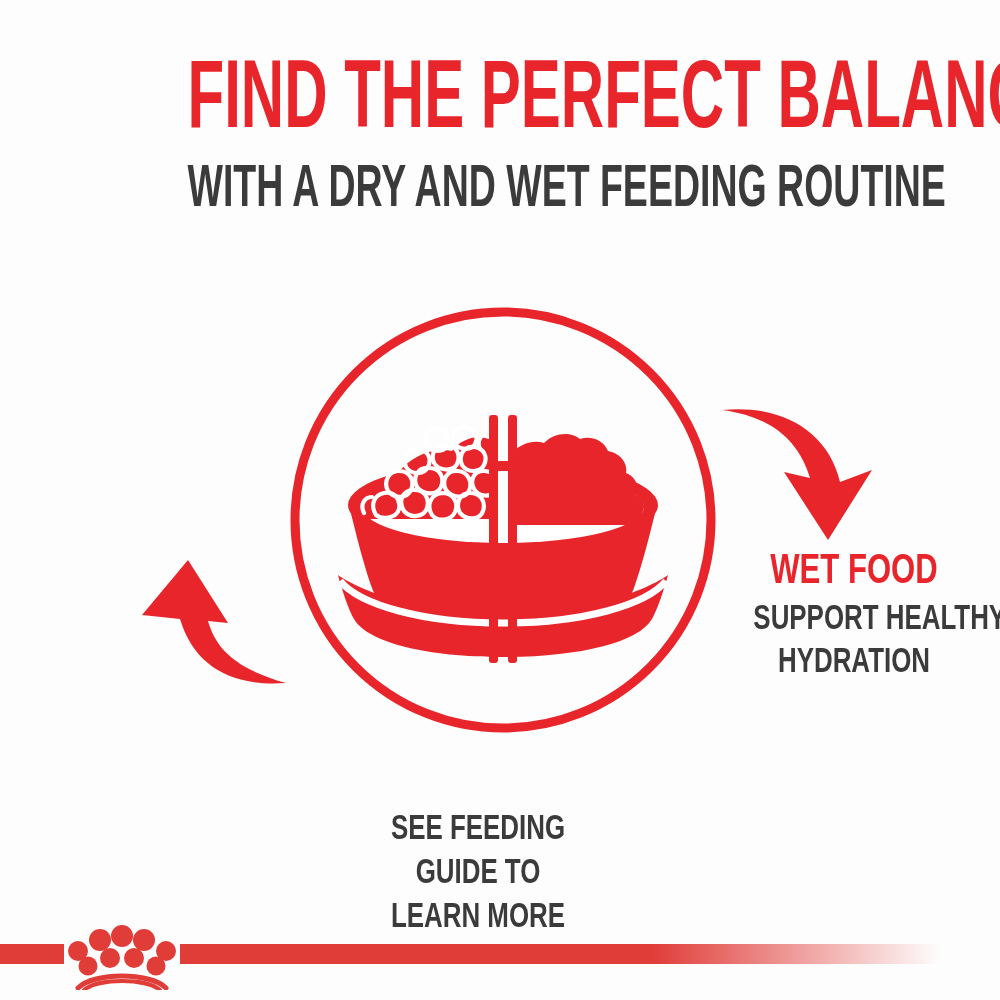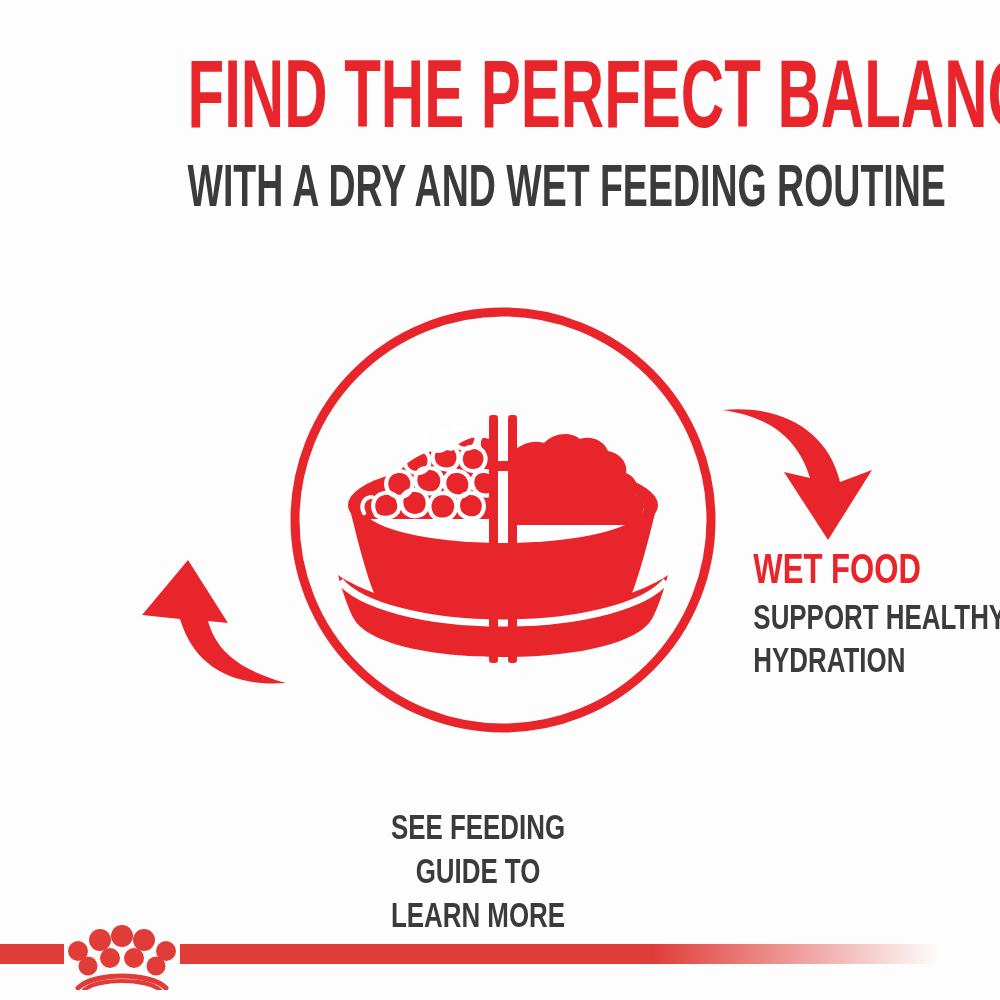--- a/index.html
+++ b/index.html
@@ -76,21 +76,21 @@
     left: 700px;
     top: 390px;
     width: 200px;
     height: 165px;
   }
   .arrow-left svg, .arrow-right svg { display: block; }
 
   
   .label-block { position: absolute; }
   .label-left  { left: 20px;  top: 340px; width: 270px; text-align: center; }
-  .label-right { left: 718px; top: 548px; width: 272px; text-align: left; }
+  .label-right { left: 718px; top: 548px; width: 272px; text-align: center; }
 
   .label-title {
     display: block;
     color: #E8252B;
     font-weight: 700;
     font-size: 42px;
     line-height: 1.0;
     transform: scaleX(0.74);
     transform-origin: 50% 50%;
     white-space: nowrap;

